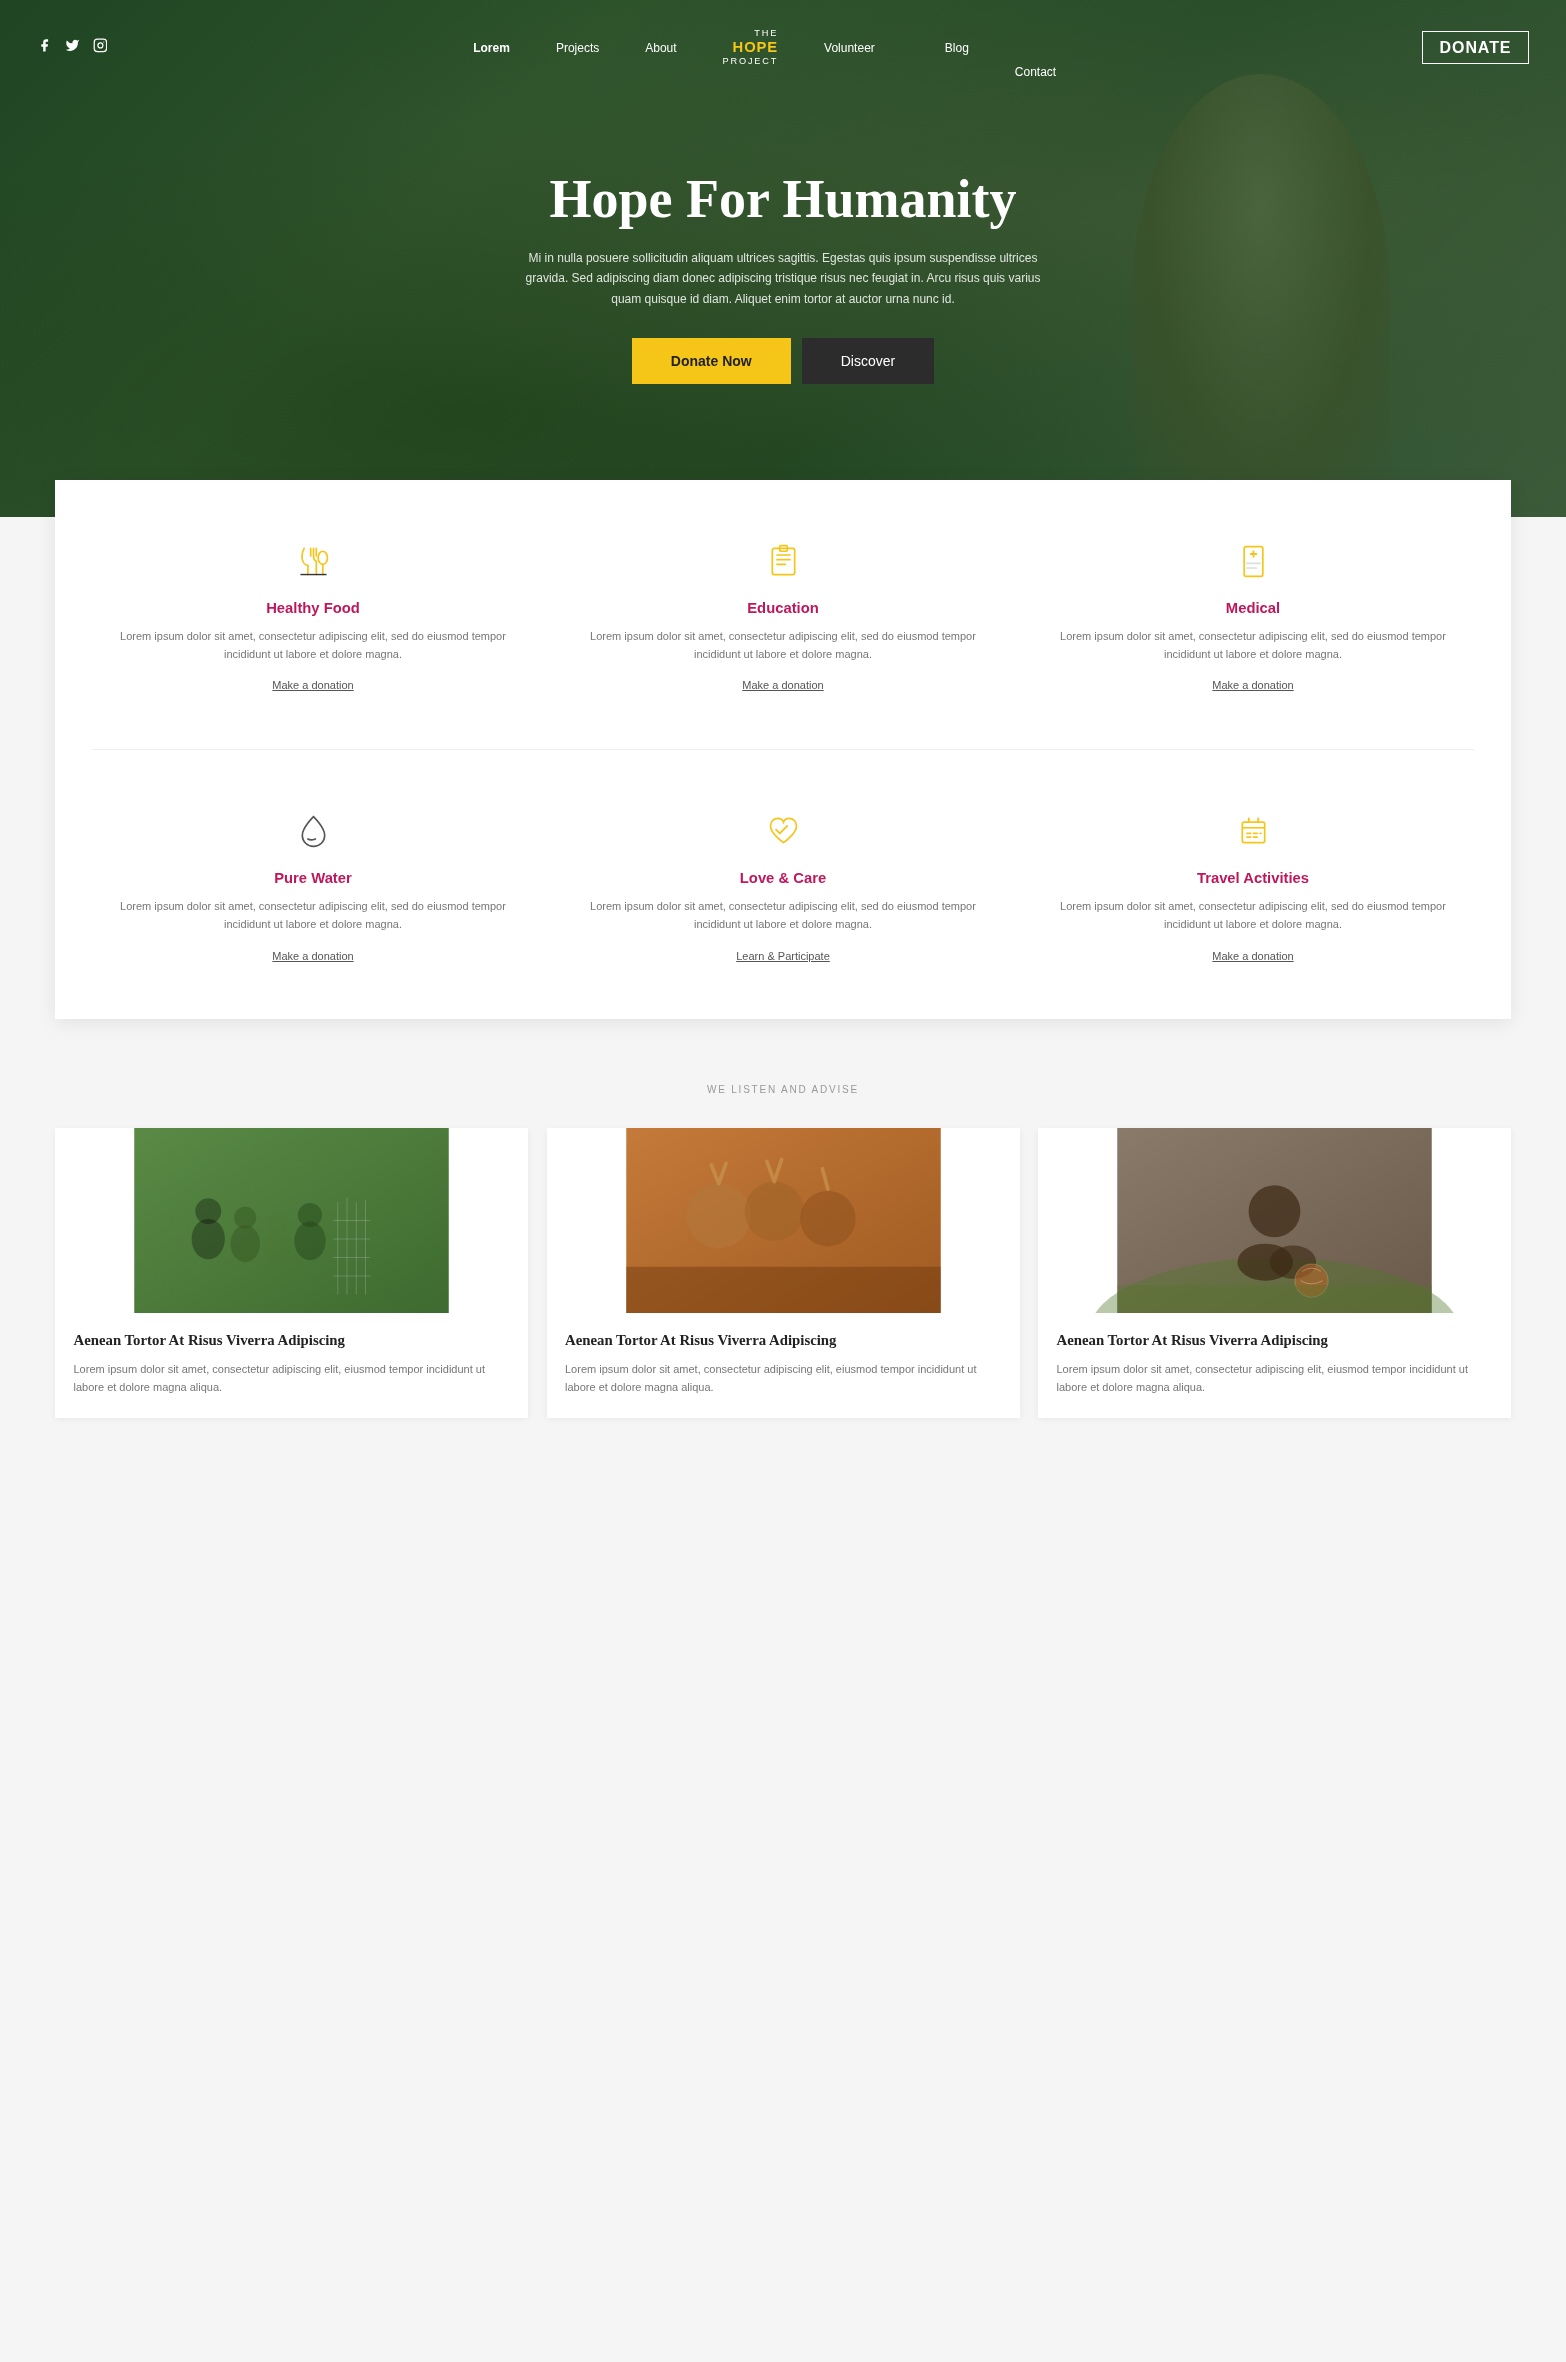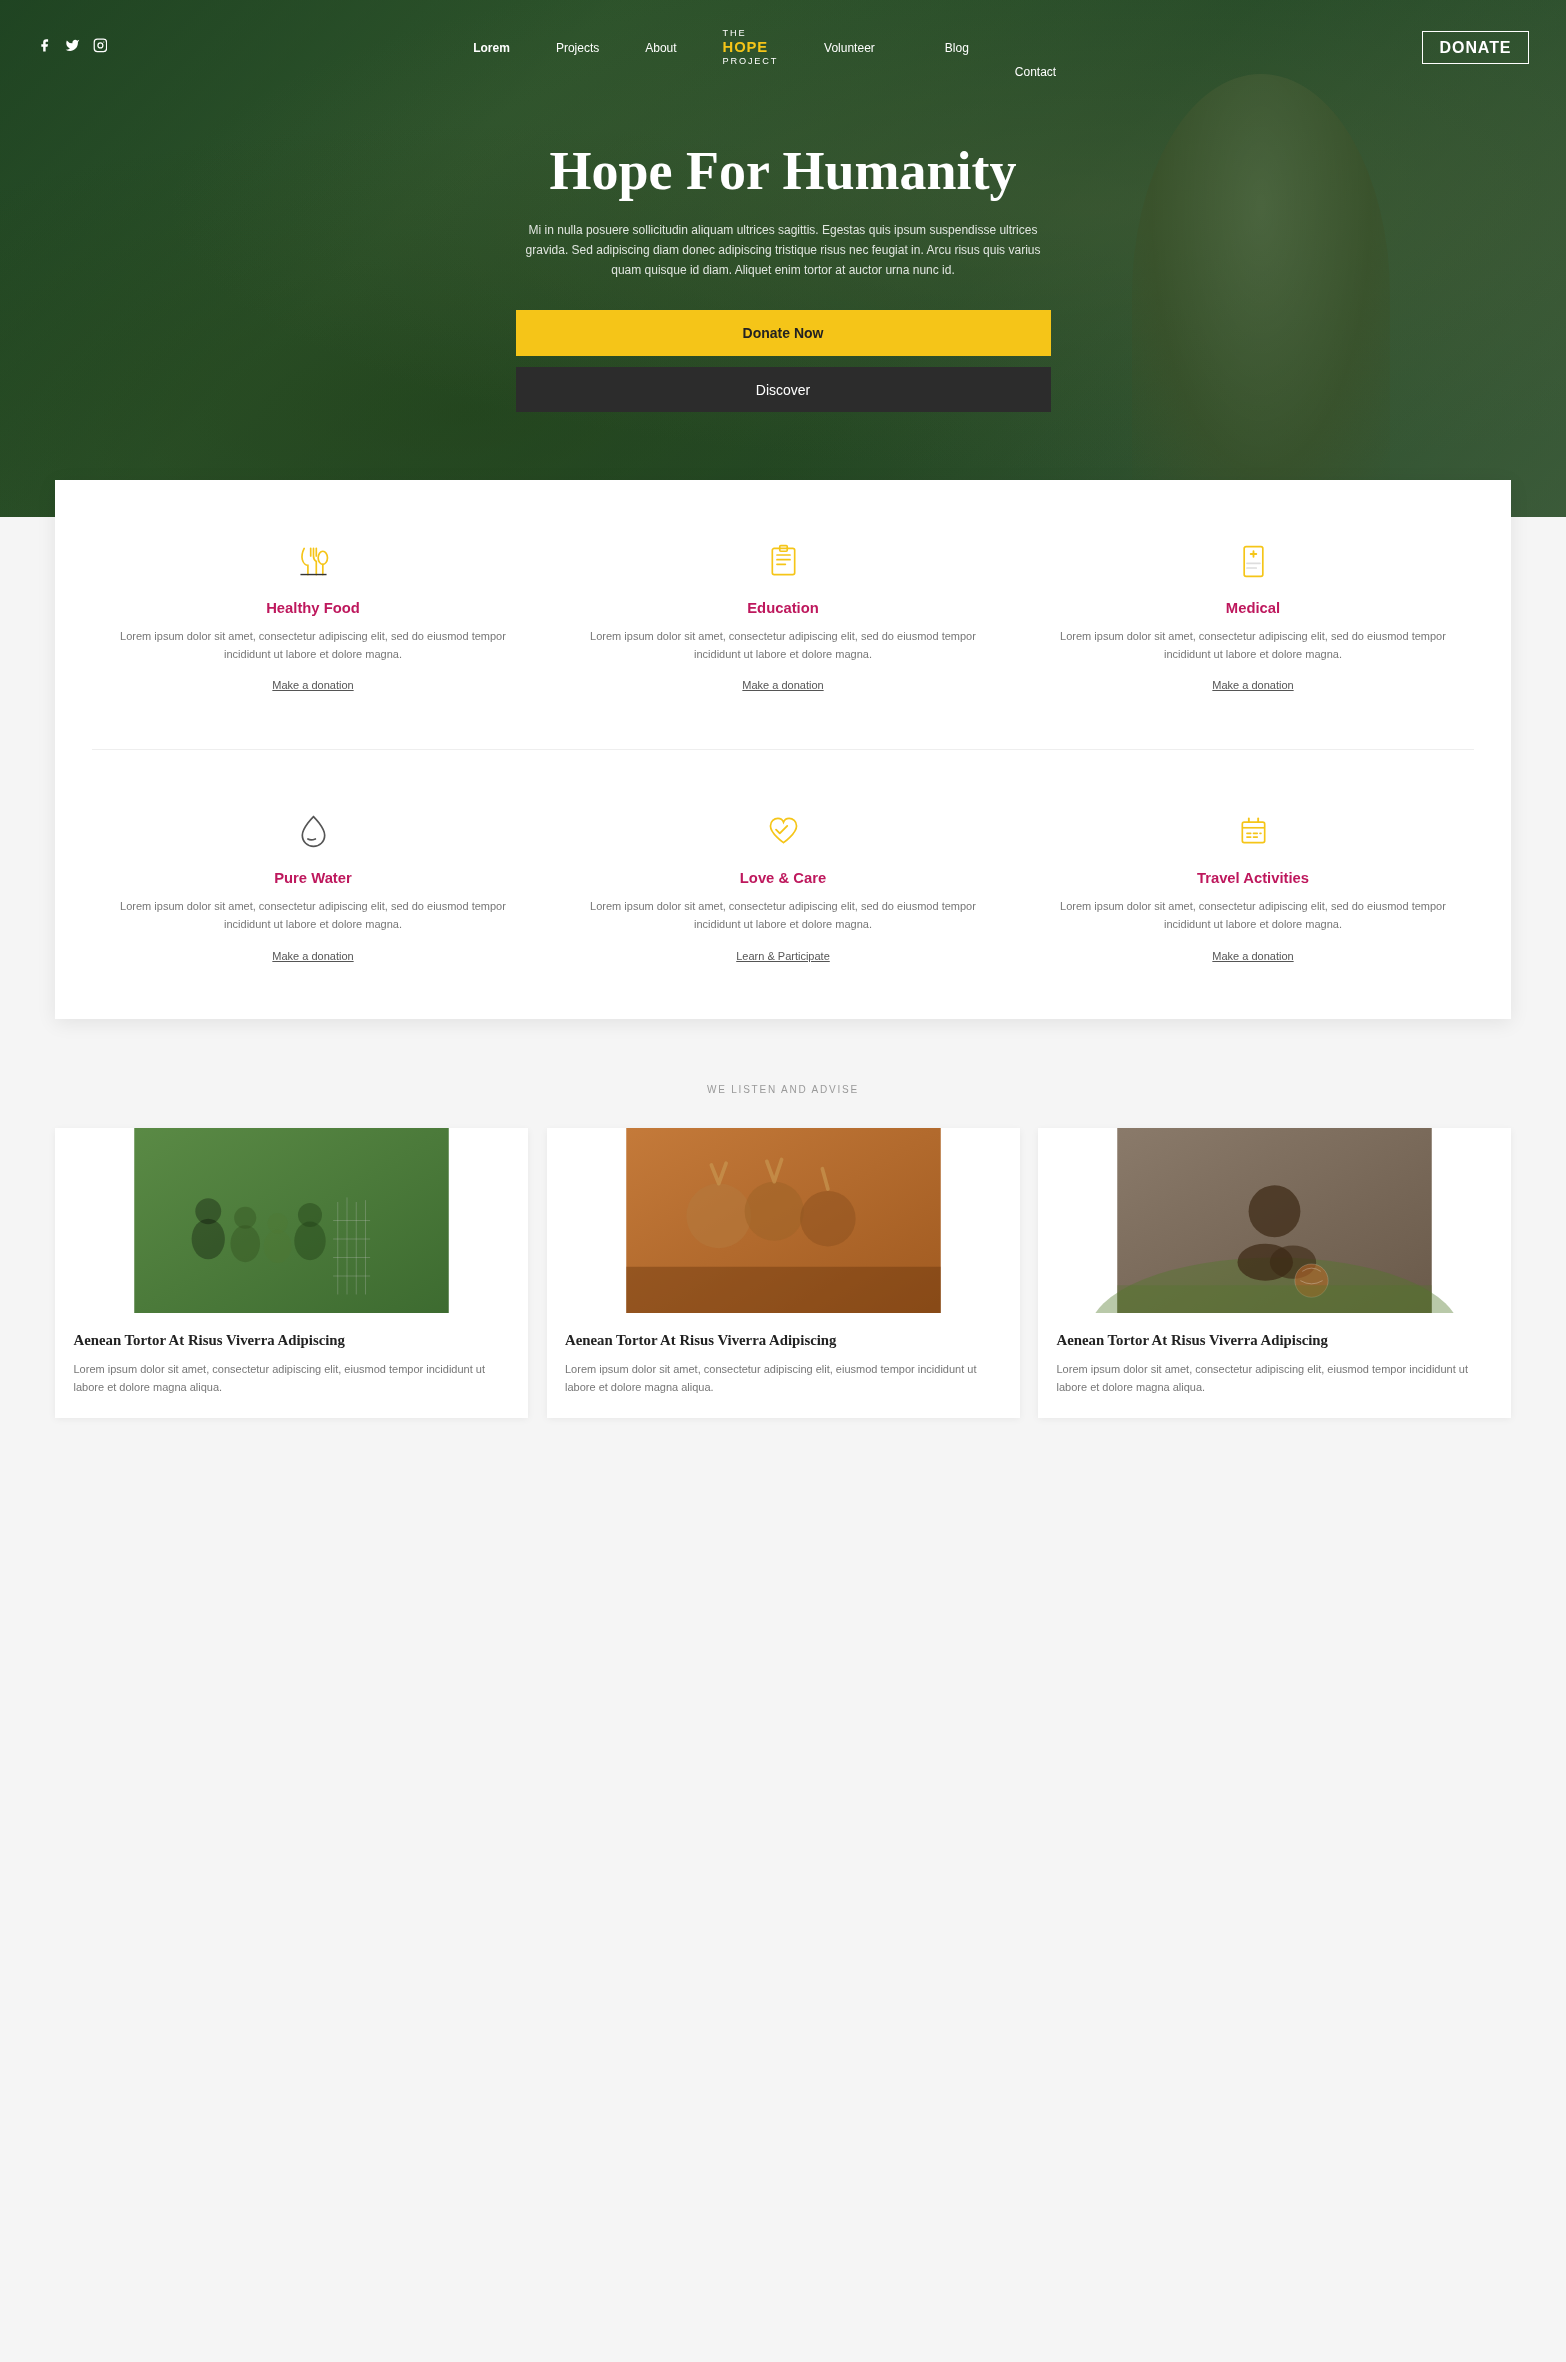--- a/index.html
+++ b/index.html
@@ -10,21 +10,21 @@
       position: absolute;
       top: 0; left: 0; right: 0;
       z-index: 10;
       display: flex;
       align-items: center;
       justify-content: space-between;
       padding: 16.6px 37px;
     }
     .nav-social { display: flex; gap: 13px; align-items: center; }
     .nav-social a { color: #fff; text-decoration: none; font-size: 14.8px; }
-    .nav-logo { text-align: left; line-height: 1.2; }
+    .nav-logo { text-align: right; line-height: 1.2; }
     .nav-logo .the { color: #fff; font-size: 9.2px; letter-spacing: 1.8px; font-family: sans-serif; }
     .nav-logo .hope { color: #f5c518; font-size: 14.8px; font-weight: bold; font-family: sans-serif; letter-spacing: 0.9px; }
     .nav-logo .project { color: #fff; font-size: 9.2px; letter-spacing: 1.8px; font-family: sans-serif; }
     .nav-donate-btn {
       border: 1.8px solid #fff;
       color: #fff;
       background: transparent;
       padding: 6.5px 16.6px;
       font-size: 16px;
       font-family: sans-serif;
@@ -67,21 +67,21 @@
       margin-bottom: 18.5px;
       font-family: 'Georgia', serif;
     }
     .hero-subtitle {
       font-size: 12px;
       color: rgba(255,255,255,0.85);
       line-height: 1.7;
       margin-bottom: 29.5px;
       font-family: sans-serif;
     }
-    .hero-buttons { display: flex; gap: 11px; justify-content: center; flex-direction: column; }
+    .hero-buttons { display: flex; gap: 11px; justify-content: center; }
     .btn-donate {
       background: #f5c518;
       color: #222;
       border: none;
       padding: 14.8px 39px;
       font-size: 14px;
       font-weight: bold;
       font-family: sans-serif;
       cursor: pointer;
     }

